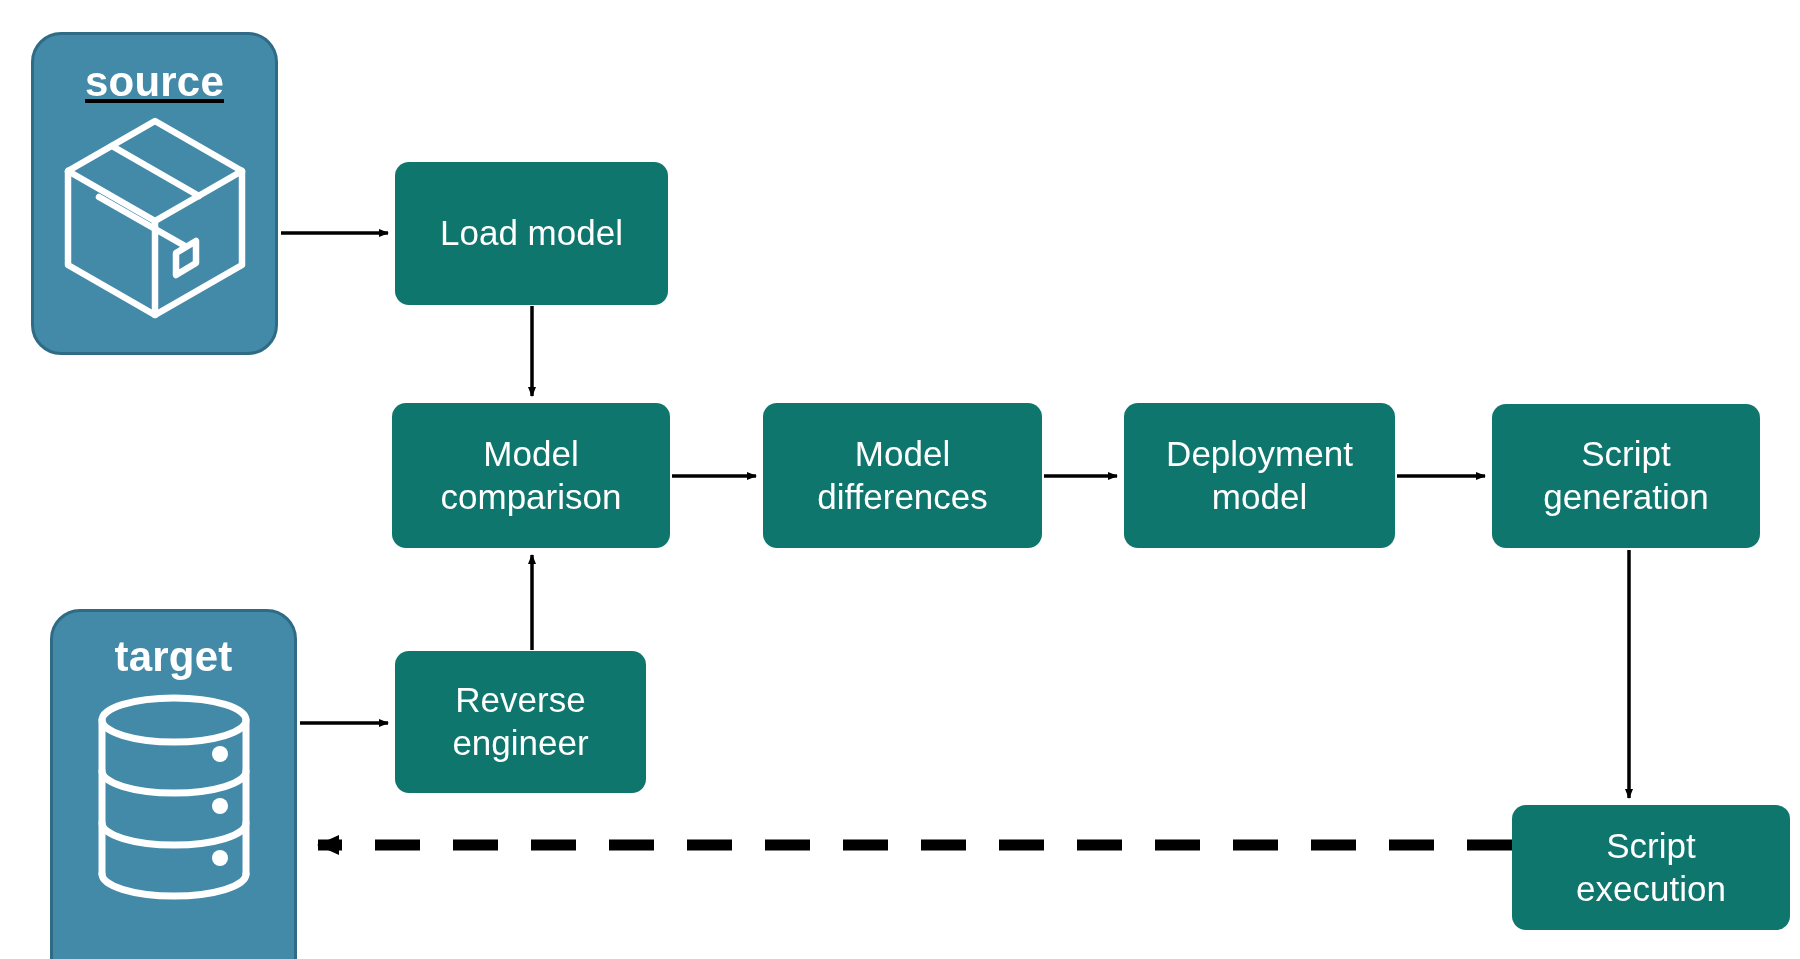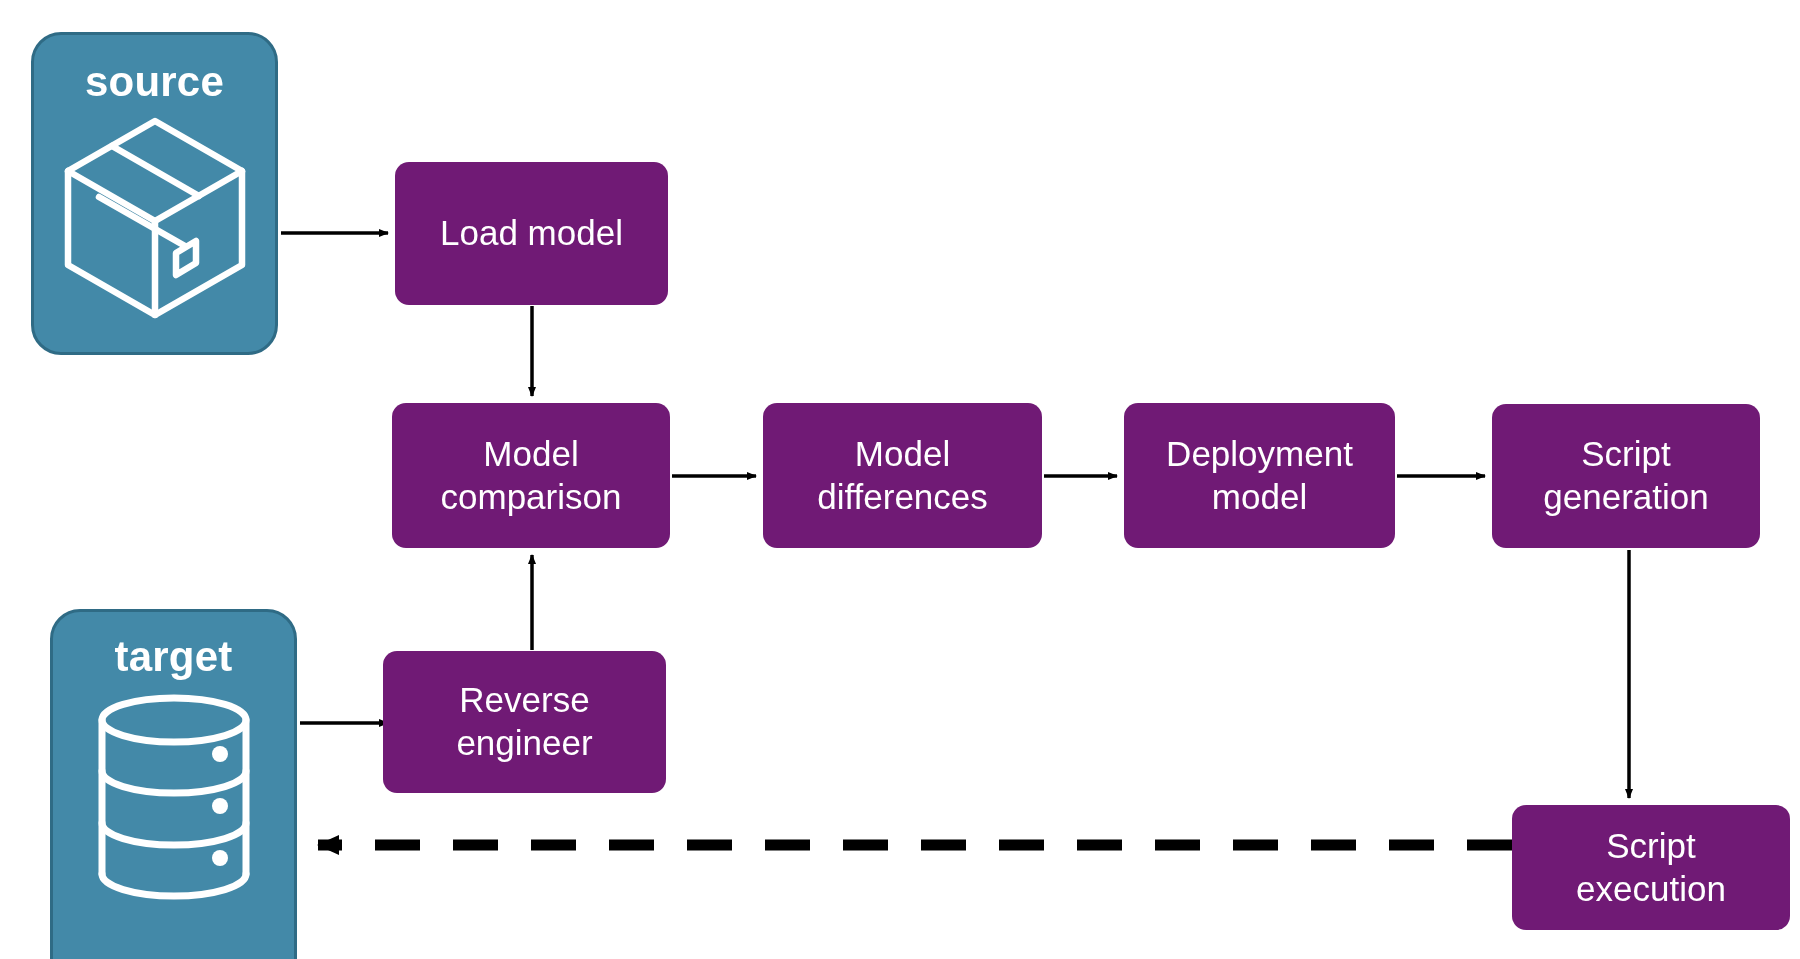--- a/index.html
+++ b/index.html
@@ -38,21 +38,21 @@
     line-height: 1;
     text-align: center;
     white-space: nowrap;
   }
   .endpoint-icon {
     display: block;
   }
   
   .process-box {
     position: absolute;
-    background: #701a75;
+    background: #0f766e;
     border-radius: 14px;
     box-sizing: border-box;
     display: flex;
     align-items: center;
     justify-content: center;
     text-align: center;
     color: #ffffff;
     font-size: 35px;
     line-height: 1.22;
     padding: 4px 10px;
@@ -95,21 +95,21 @@
 
     <line x1="1044" y1="476" x2="1117" y2="476" stroke="#000000" stroke-width="3.5" marker-end="url(#arrow-r)"></line>
 
     <line x1="1397" y1="476" x2="1485" y2="476" stroke="#000000" stroke-width="3.5" marker-end="url(#arrow-r)"></line>
 
     <line x1="1629" y1="550" x2="1629" y2="798" stroke="#000000" stroke-width="3.5" marker-end="url(#arrow-r)"></line>
 
     <line x1="1512" y1="845" x2="318" y2="845" stroke="#000000" stroke-width="11" stroke-dasharray="45,33" marker-end="url(#arrow-big)"></line>
   </svg>
 
-  <div class="endpoint-card" style="left:31px; top:32px; width:247px; height:323px; padding-top:26px;">
+  <div class="endpoint-card" style="left:31px; top:32px; width:247px; height:323px; padding-top:26px;text-decoration:underline;">
     <div class="endpoint-title">source</div>
     <svg class="endpoint-icon" width="190" height="210" viewBox="0 0 190 210" xmlns="http://www.w3.org/2000/svg" style="margin-top:10px;">
       <g fill="none" stroke="#ffffff" stroke-width="6.5" stroke-linejoin="round" stroke-linecap="round">
 
         <path d="M95 8 L182 58 L182 152 L95 202 L8 152 L8 58 Z"></path>
 
         <path d="M8 58 L95 108 L182 58"></path>
 
         <path d="M95 108 L95 202"></path>
 
@@ -151,19 +151,19 @@
 
   <div class="process-box" style="left:763px; top:403px; width:279px; height:145px;">Model
 differences</div>
 
   <div class="process-box" style="left:1124px; top:403px; width:271px; height:145px;">Deployment
 model</div>
 
   <div class="process-box" style="left:1492px; top:404px; width:268px; height:144px;">Script
 generation</div>
 
-  <div class="process-box" style="left:383px; top:651px; width:283px; height:142px;">Reverse
+  <div class="process-box" style="left:395px; top:651px; width:251px; height:142px;">Reverse
 engineer</div>
 
   <div class="process-box" style="left:1512px; top:805px; width:278px; height:125px;">Script
 execution</div>
 
 </div>
 
 </body></html>

